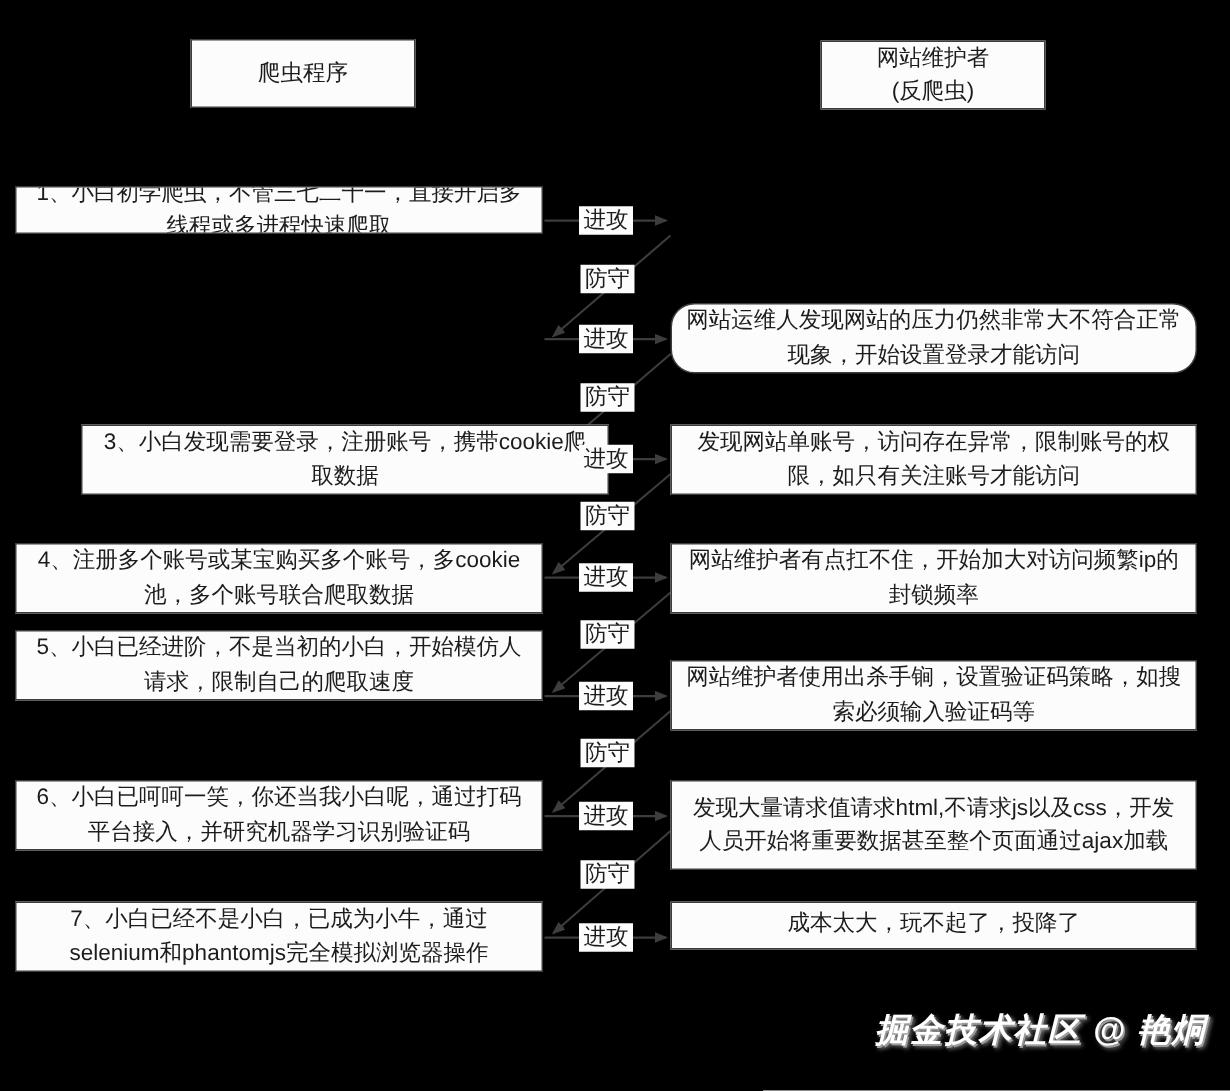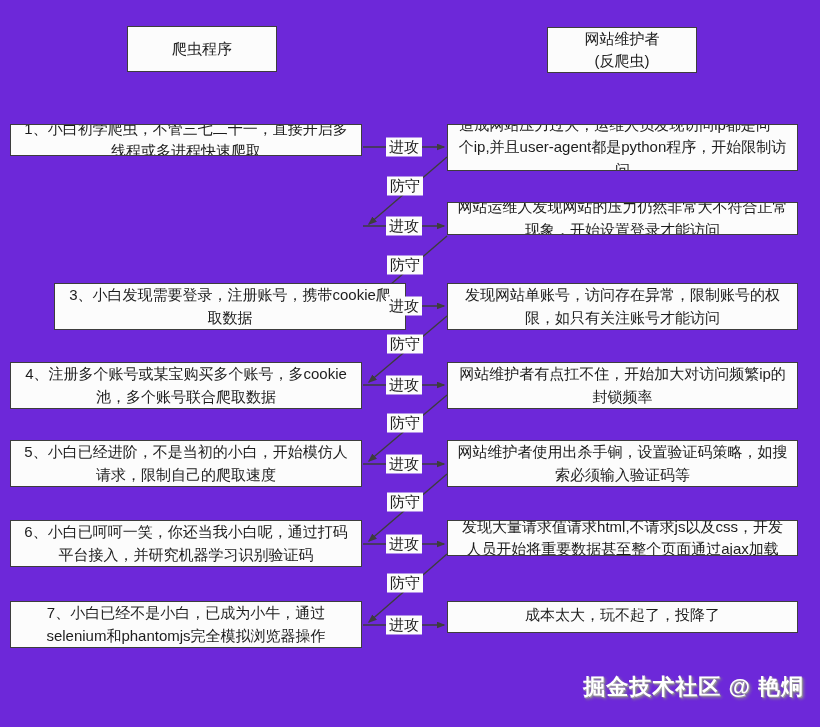--- a/index.html
+++ b/index.html
@@ -1,18 +1,18 @@
 <!DOCTYPE html>
 <html><head>
 <meta charset="utf-8">
 <style>
   html,body{margin:0;padding:0;background:#fdfdfd;}
   .canvas{
     position:relative;width:820px;height:727px;margin:0 auto;
-    background:#6d28d9;overflow:hidden;
+    background:#000000;overflow:hidden;
     font-family:"Liberation Sans","DejaVu Sans",sans-serif;
     color:#1c1c1c;
   }
   .box{
     position:absolute;box-sizing:border-box;
     border:1.6px solid #3d3d3d;background:#fcfcfc;
     display:flex;align-items:center;justify-content:center;
     text-align:center;font-size:15px;line-height:1.5;
     padding:2px 8px;overflow:hidden;
   }
@@ -22,20 +22,21 @@
   .arrows{position:absolute;left:0;top:0;width:820px;height:727px;pointer-events:none;}
   .arrow-label{
     position:absolute;transform:translate(-50%,-50%);
     background:#fcfcfc;padding:0 3px;font-size:15px;color:#1c1c1c;white-space:nowrap;
   }
   .watermark{
     position:absolute;right:16px;top:672px;
     font-size:22px;font-weight:bold;letter-spacing:1px;
     color:#ffffff;white-space:nowrap;
     text-shadow:1px 1px 0 #9a9a9a, 2px 2px 3px #8a8a8a;
+    font-style:italic;
   }
 </style>
 </head>
 <body>
 
 <div class="canvas">
 
   <svg class="arrows" viewBox="0 0 820 727" xmlns="http://www.w3.org/2000/svg">
     <defs>
       <marker id="ah" markerWidth="9" markerHeight="8" refX="7.5" refY="3.5" orient="auto" markerUnits="userSpaceOnUse">
@@ -63,53 +64,50 @@
     <span>爬虫程序</span>
   </div>
   <div class="box header-box" style="left:547px;top:27px;width:150px;height:46px;flex-direction:column;">
     <span>网站维护者</span>
     <span>(反爬虫)</span>
   </div>
 
   <div class="box left-col" style="top:124px;height:32px;">
       <span>1、小白初学爬虫，不管三七二十一，直接开启多线程或多进程快速爬取</span>
     </div>
-  <div class="box right-col" style="top:124px;height:47px;">
-      <span>造成网站压力过大，运维人员发现访问ip都是同一个ip,并且user-agent都是python程序，开始限制访问</span>
-    </div>
 
-  <div class="box right-col" style="top:202px;height:33px;">
+  <div class="box right-col" style="top:202px;height:47px;border-radius:16px;">
       <span>网站运维人发现网站的压力仍然非常大不符合正常现象，开始设置登录才能访问</span>
     </div>
 
   <div class="box left-col" style="top:283px;height:47px;margin-left:44px;">
       <span>3、小白发现需要登录，注册账号，携带cookie爬取数据</span>
     </div>
   <div class="box right-col" style="top:283px;height:47px;">
       <span>发现网站单账号，访问存在异常，限制账号的权限，如只有关注账号才能访问</span>
     </div>
 
   <div class="box left-col" style="top:362px;height:47px;">
       <span>4、注册多个账号或某宝购买多个账号，多cookie池，多个账号联合爬取数据</span>
     </div>
   <div class="box right-col" style="top:362px;height:47px;">
       <span>网站维护者有点扛不住，开始加大对访问频繁ip的封锁频率</span>
     </div>
 
-  <div class="box left-col" style="top:440px;height:47px;text-align:center;">
+  <div class="box left-col" style="top:420px;height:47px;text-align:center;">
       <span>5、小白已经进阶，不是当初的小白，开始模仿人请求，限制自己的爬取速度</span>
     </div>
   <div class="box right-col" style="top:440px;height:47px;">
       <span>网站维护者使用出杀手锏，设置验证码策略，如搜索必须输入验证码等</span>
     </div>
 
   <div class="box left-col" style="top:520px;height:47px;">
       <span>6、小白已呵呵一笑，你还当我小白呢，通过打码平台接入，并研究机器学习识别验证码</span>
     </div>
-  <div class="box right-col" style="top:520px;height:36px;align-items:center;">
+  <div class="box right-col" style="top:520px;height:60px;align-items:center;">
       <span>发现大量请求值请求html,不请求js以及css，开发人员开始将重要数据甚至整个页面通过ajax加载</span>
     </div>
 
   <div class="box left-col" style="top:601px;height:47px;">
       <span>7、小白已经不是小白，已成为小牛，通过selenium和phantomjs完全模拟浏览器操作</span>
     </div>
   <div class="box right-col" style="top:601px;height:32px;font-family:Liberation Mono, monospace;">
       <span>成本太大，玩不起了，投降了</span>
     </div>
 

